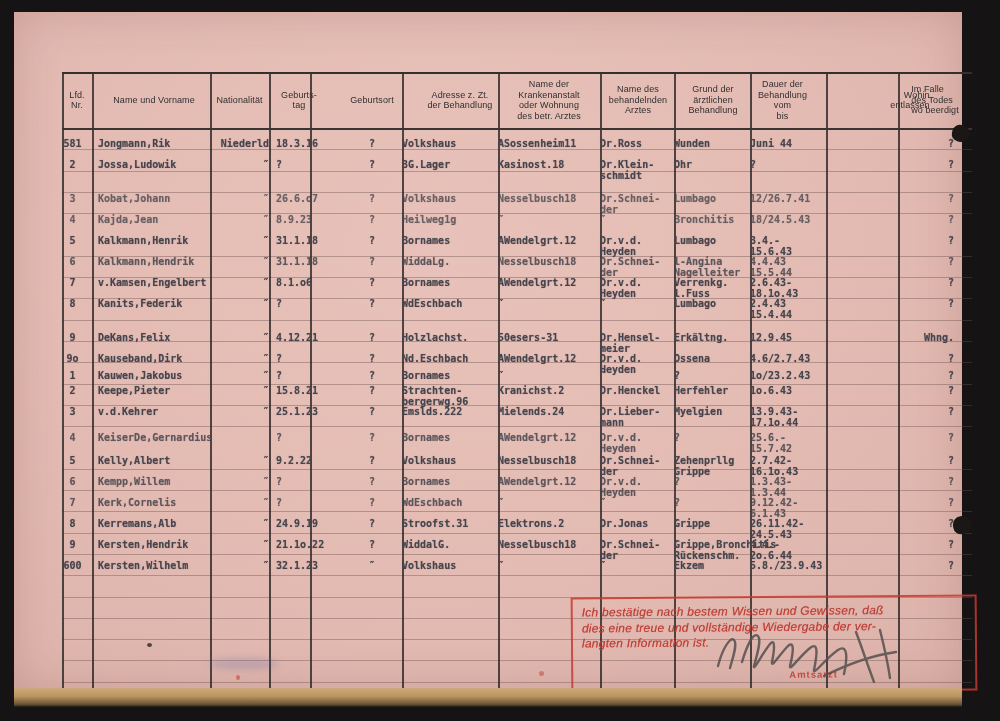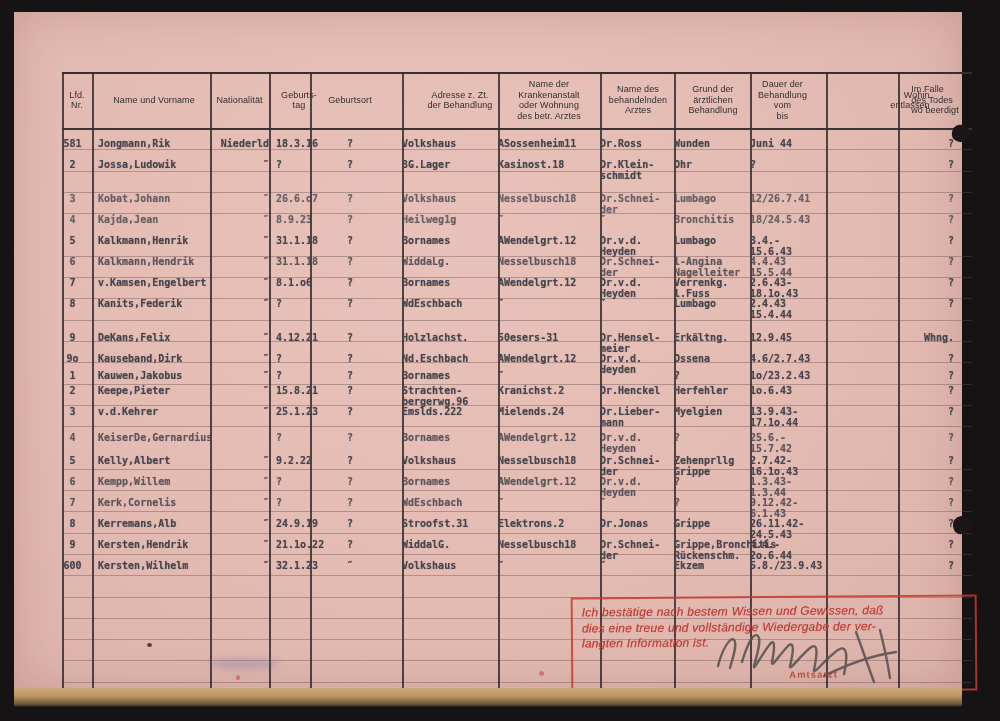--- a/index.html
+++ b/index.html
@@ -31,21 +31,21 @@
   .trow:nth-child(15){margin-top:2px}
   .trow:nth-child(3),.trow:nth-child(4){opacity:.78}
   .trow:nth-child(6),.trow:nth-child(14),.trow:nth-child(16),.trow:nth-child(17){opacity:.85}
   .cell{position:absolute;top:0;white-space:pre-line;
         font-family:"DejaVu Sans Mono",monospace;font-weight:700;font-size:10px;line-height:10.5px;
         color:#46454d;text-shadow:0 0 1px rgba(70,68,78,.5);}
   .col0{left:0;width:30px}   .cell.col0{left:-8px;width:37px;text-align:center}
   .col1{left:36px;width:112px}
   .col2{left:148px;width:59px;text-align:right}
   .col3{left:214px;width:46px}
-  .col4{left:242px;width:92px;text-align:center}
+  .col4{left:264px;width:92px;text-align:center}
   .col5{left:340px;width:116px}
   .col6{left:436px;width:102px}
   .col7{left:538px;width:76px}
   .col8{left:612px;width:78px}
   .col9{left:688px;width:65px}
   .col10{left:804px;width:88px;text-align:right}
   .col11{left:836px;width:74px;text-align:left}
   
   .stamp{position:absolute;left:557px;top:584px;width:402px;height:92px;
          border:2.5px solid rgba(198,57,50,.85);transform:rotate(-0.45deg);

